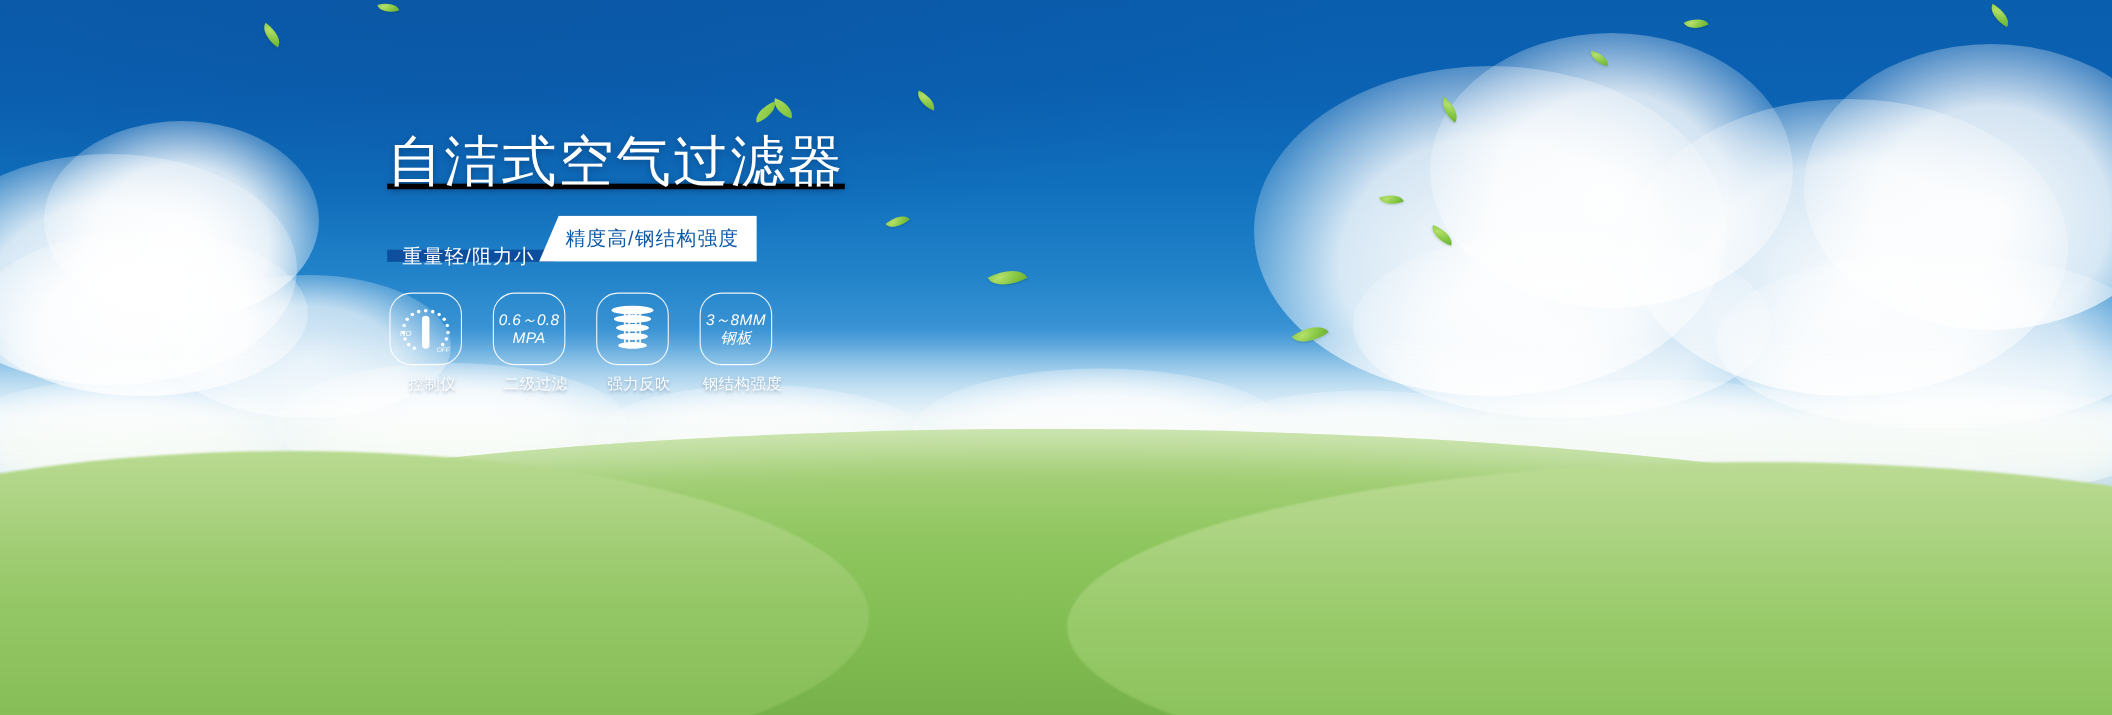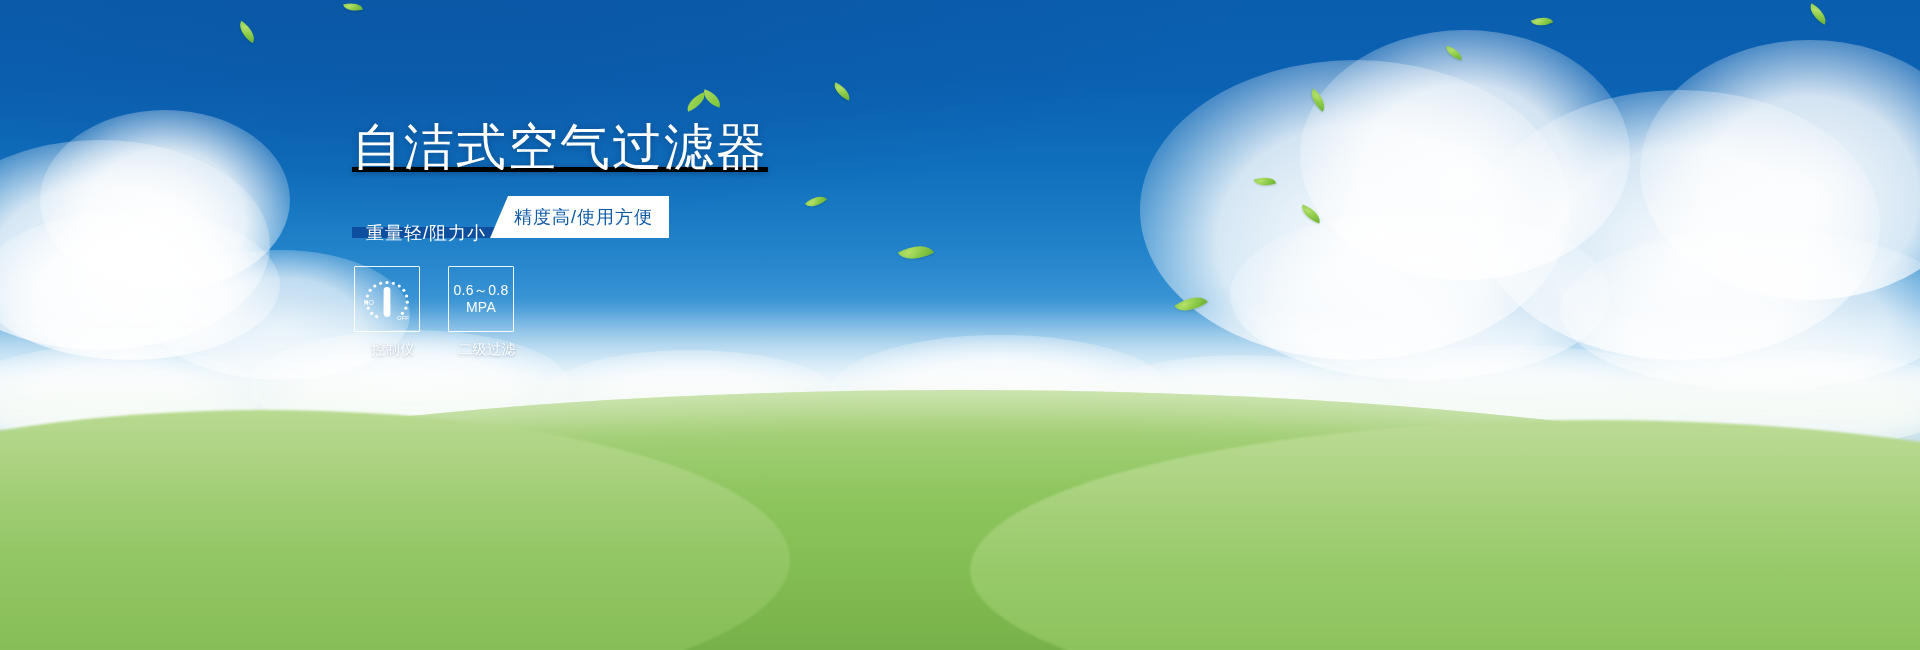--- a/index.html
+++ b/index.html
@@ -172,27 +172,28 @@
   .feature {
     width: 70px;
     display: flex;
     flex-direction: column;
     align-items: center;
   }
   .feature-box {
     width: 66px;
     height: 66px;
     border: 1px solid rgba(255,255,255,0.92);
-    border-radius: 1px;
+    border-radius: 20px;
     display: flex;
     flex-direction: column;
     align-items: center;
     justify-content: center;
     color: #ffffff;
     box-sizing: border-box;
+    font-style: italic;
   }
   .feature-text {
     font-size: 14px;
     line-height: 17px;
     text-align: center;
     letter-spacing: 0.3px;
     white-space: nowrap;
   }
   .feature-label {
     margin-top: 9px;
@@ -256,21 +257,21 @@
   <div class="content">
 
     <div style="position:relative;text-decoration:underline;">
       <span class="title-leaf-a"></span>
       <span class="title-leaf-b"></span>
       <div class="title">自洁式空气过滤器</div>
     </div>
 
     <div class="tagline">
       <div class="tag-left">重量轻/阻力小</div>
-      <div class="tag-right">精度高/使用方便</div>
+      <div class="tag-right">精度高/钢结构强度</div>
     </div>
 
     <div class="features">
 
       <div class="feature">
         <div class="feature-box">
           <svg class="icon-svg" width="52" height="48" viewBox="0 0 52 48">
             <g fill="#ffffff">
               <circle cx="26" cy="7.5" r="1.6"></circle>
               <circle cx="32.4" cy="8.3" r="1.6"></circle>
@@ -298,18 +299,45 @@
       </div>
 
       <div class="feature">
         <div class="feature-box">
           <div class="feature-text">0.6～0.8</div>
           <div class="feature-text">MPA</div>
         </div>
         <div class="feature-label">二级过滤</div>
       </div>
 
-
+      <div class="feature">
+        <div class="feature-box">
+          <svg class="icon-svg" width="46" height="48" viewBox="0 0 46 48">
+            <g fill="#ffffff">
+              <ellipse cx="23" cy="7" rx="19" ry="4"></ellipse>
+              <ellipse cx="23" cy="15" rx="17" ry="3.6"></ellipse>
+              <ellipse cx="23" cy="23" rx="15" ry="3.4"></ellipse>
+              <ellipse cx="23" cy="31" rx="14" ry="3.2"></ellipse>
+              <ellipse cx="23" cy="39" rx="13" ry="3"></ellipse>
+            </g>
+            <g stroke="#ffffff" stroke-width="1.6" opacity="0.95">
+              <line x1="16" y1="7" x2="16" y2="41"></line>
+              <line x1="20" y1="6" x2="20" y2="42"></line>
+              <line x1="26" y1="6" x2="26" y2="42"></line>
+              <line x1="30" y1="7" x2="30" y2="41"></line>
+            </g>
+          </svg>
+        </div>
+        <div class="feature-label">强力反吹</div>
+      </div>
+
+      <div class="feature">
+        <div class="feature-box">
+          <div class="feature-text">3～8MM</div>
+          <div class="feature-text">钢板</div>
+        </div>
+        <div class="feature-label">钢结构强度</div>
+      </div>
 
 
     </div>
   </div>
 </div>
 
 </body></html>

